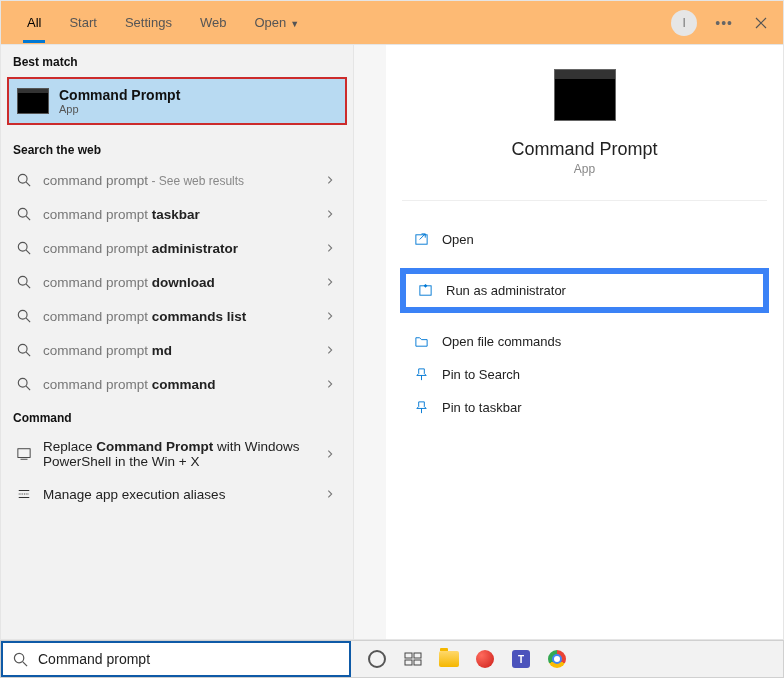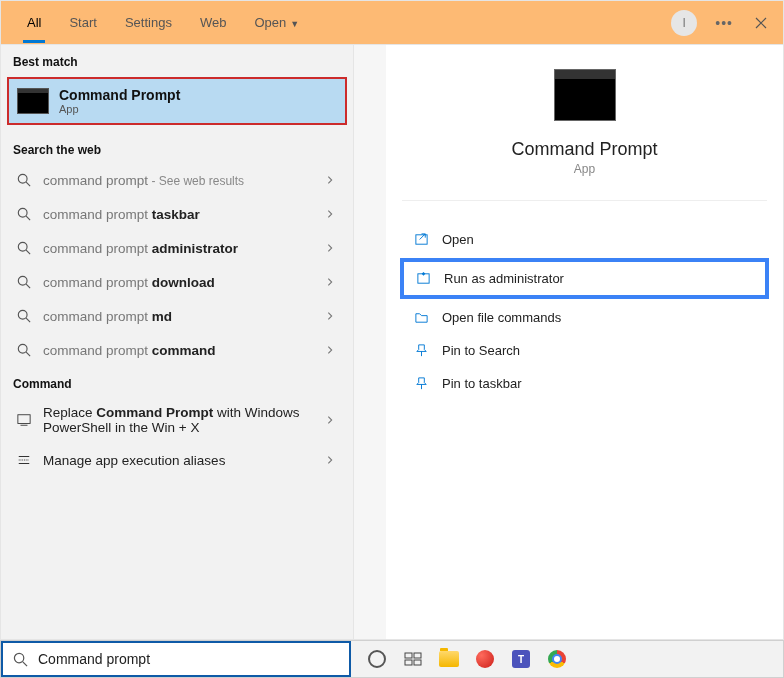--- a/index.html
+++ b/index.html
@@ -37,21 +37,21 @@
   .settings-row .icn { width: 18px; }
   .configure-icon { color: #222; }
   .preview-thumb { width: 62px; height: 52px; background: #000; border: 1px solid #666; display: flex; flex-direction: column; margin-bottom: 18px; }
   .preview-thumb .tb { height: 9px; background: #333; }
   .preview-title { font-size: 18px; color: #222; margin-bottom: 2px; }
   .preview-sub { font-size: 12px; color: #888; margin-bottom: 24px; }
   .actions { width: 100%; border-top: 1px solid #eee; padding-top: 22px; }
   .action { display: flex; align-items: center; padding: 9px 8px; font-size: 13px; color: #222; cursor: pointer; }
   .action .aicn { width: 22px; color: #0078d4; display: flex; align-items: center; justify-content: center; margin-right: 10px; }
   .action .aicn svg { width: 15px; height: 15px; }
-  .action.hl { border: 4px solid #3b82f6; margin: 2px -2px; }
+  .action.hl { border: 6px solid #3b82f6; margin: 12px -2px; }
   .footer { height: 38px; border: 1px solid #d0d0d0; background: #fff; display: flex; }
   .search-box { flex: 0 0 350px; border: 2px solid #0e5aa7; display: flex; align-items: center; padding: 0 10px; }
   .search-box svg { width: 15px; height: 15px; margin-right: 10px; }
   .search-input { border: none; outline: none; font-size: 14px; flex: 1; color: #222; }
   .taskbar { flex: 1; display: flex; align-items: center; gap: 12px; padding: 0 14px; background: #f2f2f2; }
   .tbicon { width: 24px; height: 24px; display: flex; align-items: center; justify-content: center; font-size: 18px; }
   .circle { width: 18px; height: 18px; border: 2px solid #555; border-radius: 50%; }
   .tv { font-size: 14px; color: #333; }
   .folder { width: 20px; height: 16px; background: linear-gradient(#ffd86b,#f5b700); border-radius: 2px; position: relative; }
   .folder::before { content:""; position:absolute; top:-3px; left:1px; width:8px; height:3px; background:#f5b700; border-radius:1px 1px 0 0; }
@@ -146,20 +146,32 @@
                 <path d="M4 2 L8 6 L4 10" stroke="#777" stroke-width="1.3" fill="none"></path>
               </svg></div>
           </div>
           <div class="row">
             <div class="icn">
               <svg viewBox="0 0 16 16">
                 <circle cx="6.5" cy="6.5" r="5" stroke="#555" stroke-width="1.3" fill="none"></circle>
                 <line x1="10.5" y1="10.5" x2="15" y2="15" stroke="#555" stroke-width="1.3"></line>
               </svg>
             </div>
+            <div class="rtxt"><span class="lite">command prompt </span><span class="bold">commands list</span><span class="extra"></span></div>
+            <div class="chev"><svg viewBox="0 0 12 12" width="10" height="10">
+                <path d="M4 2 L8 6 L4 10" stroke="#777" stroke-width="1.3" fill="none"></path>
+              </svg></div>
+          </div>
+          <div class="row">
+            <div class="icn">
+              <svg viewBox="0 0 16 16">
+                <circle cx="6.5" cy="6.5" r="5" stroke="#555" stroke-width="1.3" fill="none"></circle>
+                <line x1="10.5" y1="10.5" x2="15" y2="15" stroke="#555" stroke-width="1.3"></line>
+              </svg>
+            </div>
             <div class="rtxt"><span class="lite">command prompt </span><span class="bold">md</span><span class="extra"></span></div>
             <div class="chev"><svg viewBox="0 0 12 12" width="10" height="10">
                 <path d="M4 2 L8 6 L4 10" stroke="#777" stroke-width="1.3" fill="none"></path>
               </svg></div>
           </div>
           <div class="row">
             <div class="icn">
               <svg viewBox="0 0 16 16">
                 <circle cx="6.5" cy="6.5" r="5" stroke="#555" stroke-width="1.3" fill="none"></circle>
                 <line x1="10.5" y1="10.5" x2="15" y2="15" stroke="#555" stroke-width="1.3"></line>

